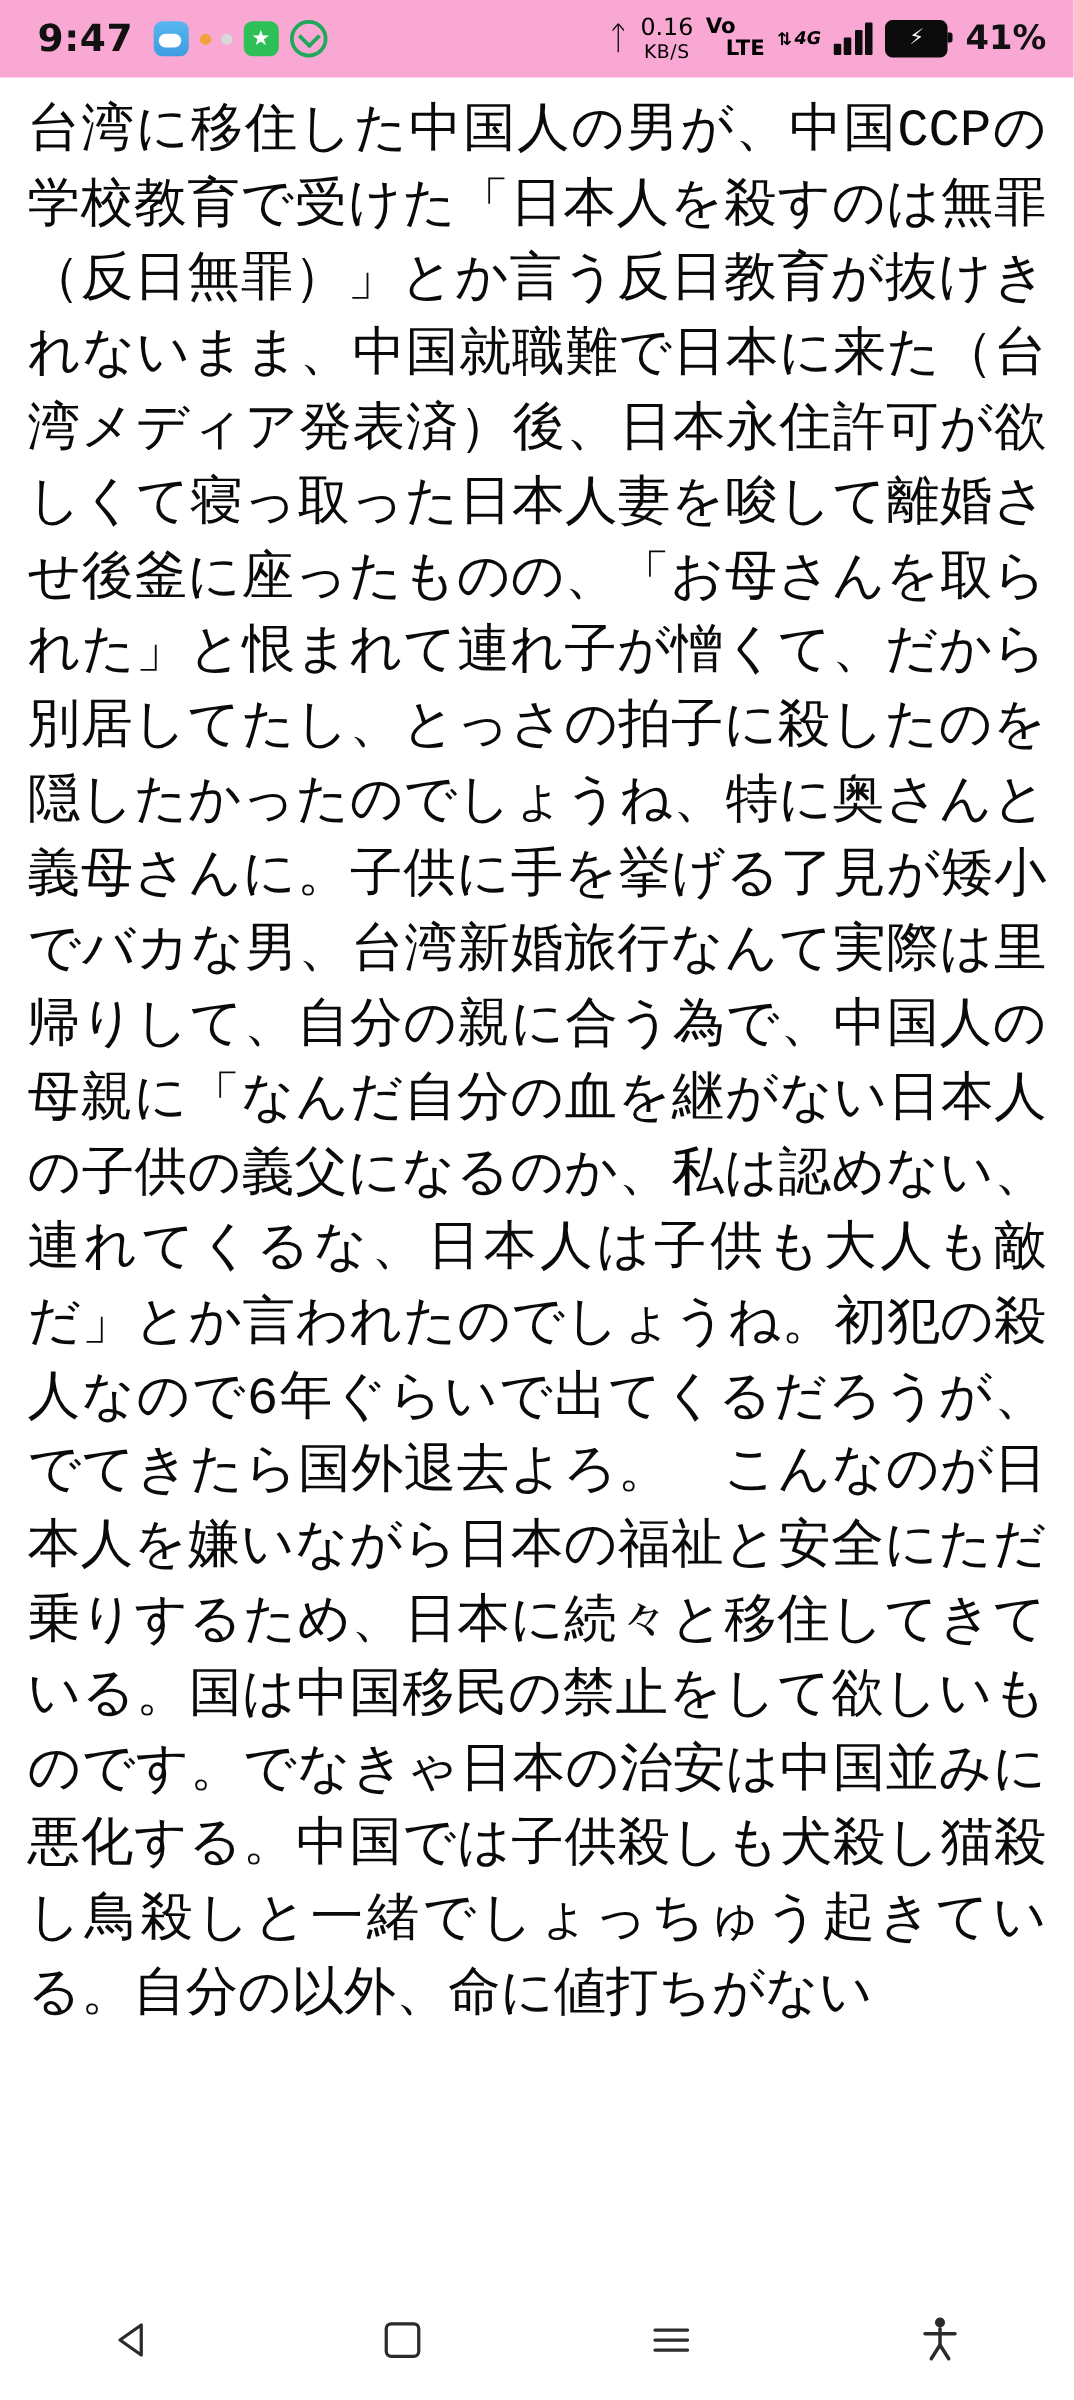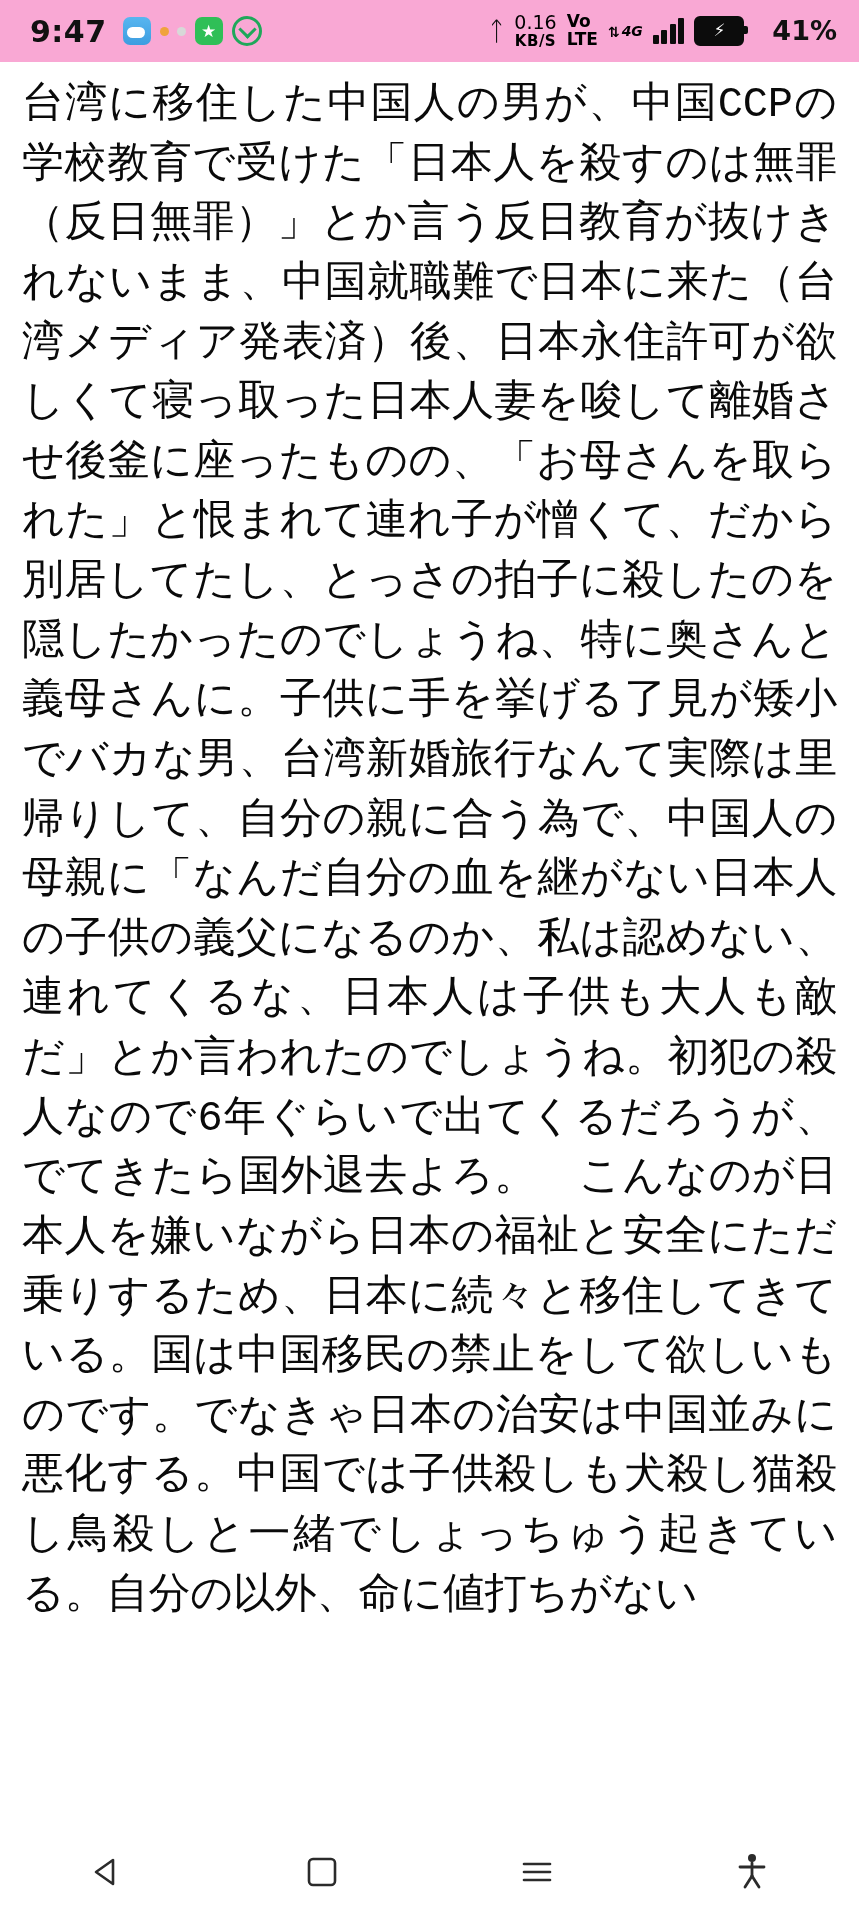--- a/index.html
+++ b/index.html
@@ -109,26 +109,26 @@
   .bt-icon {
     font-size: 26px;
     color: #0c0c0c;
     line-height: 1;
   }
   .net-speed {
     text-align: center;
     line-height: 1.05;
   }
   .net-speed .val { font-size: 19px; font-weight: normal; }
-  .net-speed .unit { font-size: 15px; font-weight: bold; letter-spacing: 0.5px; }
+  .net-speed .unit { font-size: 15px; font-weight: normal; letter-spacing: 0.5px; }
   .volte {
     line-height: 1.05;
   }
   .volte .v1 { font-size: 17px; font-weight: bold; }
-  .volte .v2 { font-size: 17px; font-weight: bold; }
+  .volte .v2 { font-size: 17px; font-weight: bold; margin-left: 16px; }
   .net-type {
     display: flex;
     align-items: flex-start;
     gap: 2px;
   }
   .net-type .arrows { font-size: 14px; line-height: 1; margin-top: 2px; font-weight: bold;}
   .net-type .label { font-size: 14px; font-weight: bold; font-style: italic; }
   .signal-bars {
     display: flex;
     align-items: flex-end;
@@ -168,21 +168,21 @@
   }
   .battery .bolt {
     color: #ffffff;
     font-size: 17px;
     line-height: 1;
   }
   .battery-pct {
     font-size: 27px;
     font-weight: bold;
     color: #111;
-    margin-left: 18px;
+    margin-left: 4px;
   }
 
   
   .content {
     padding: 14px 22px 0 22px;
     box-sizing: border-box;
   }
   .article-text {
     font-family: Liberation Mono, monospace;
     font-size: 42px;

